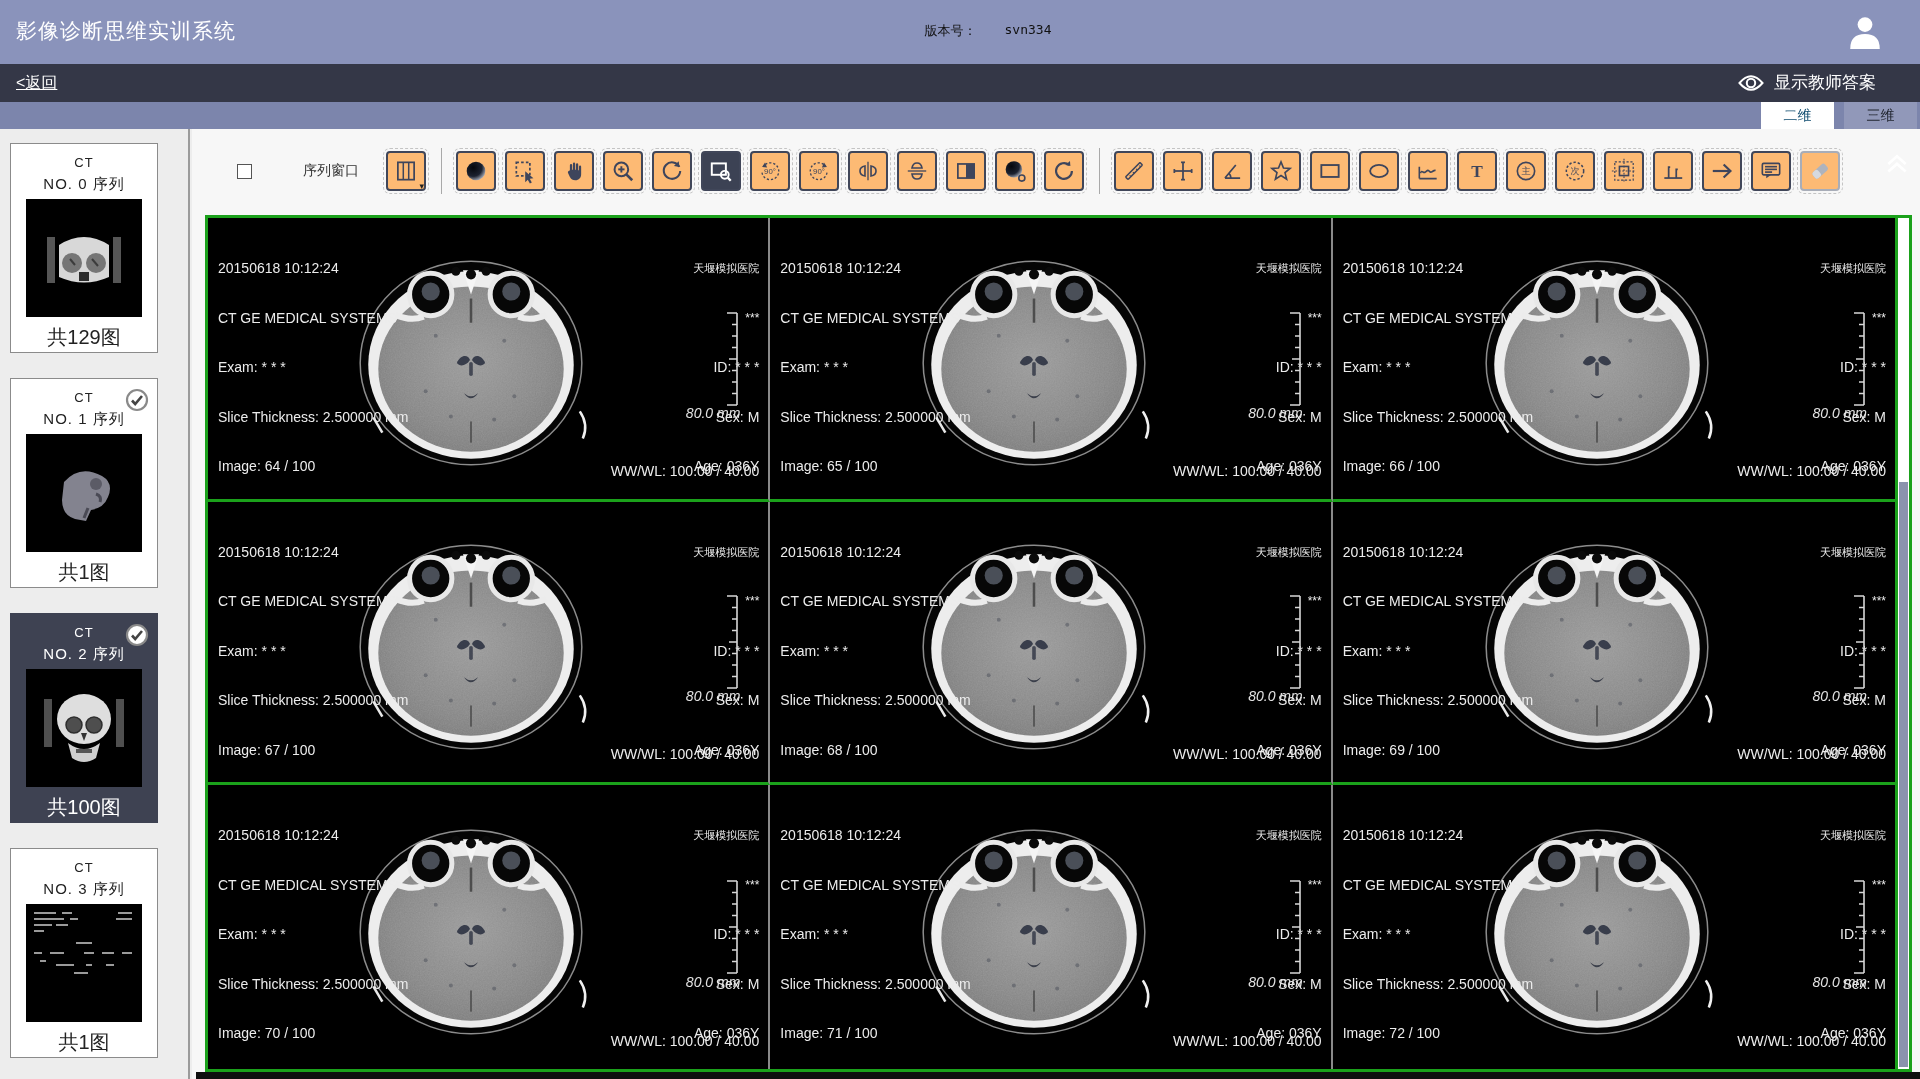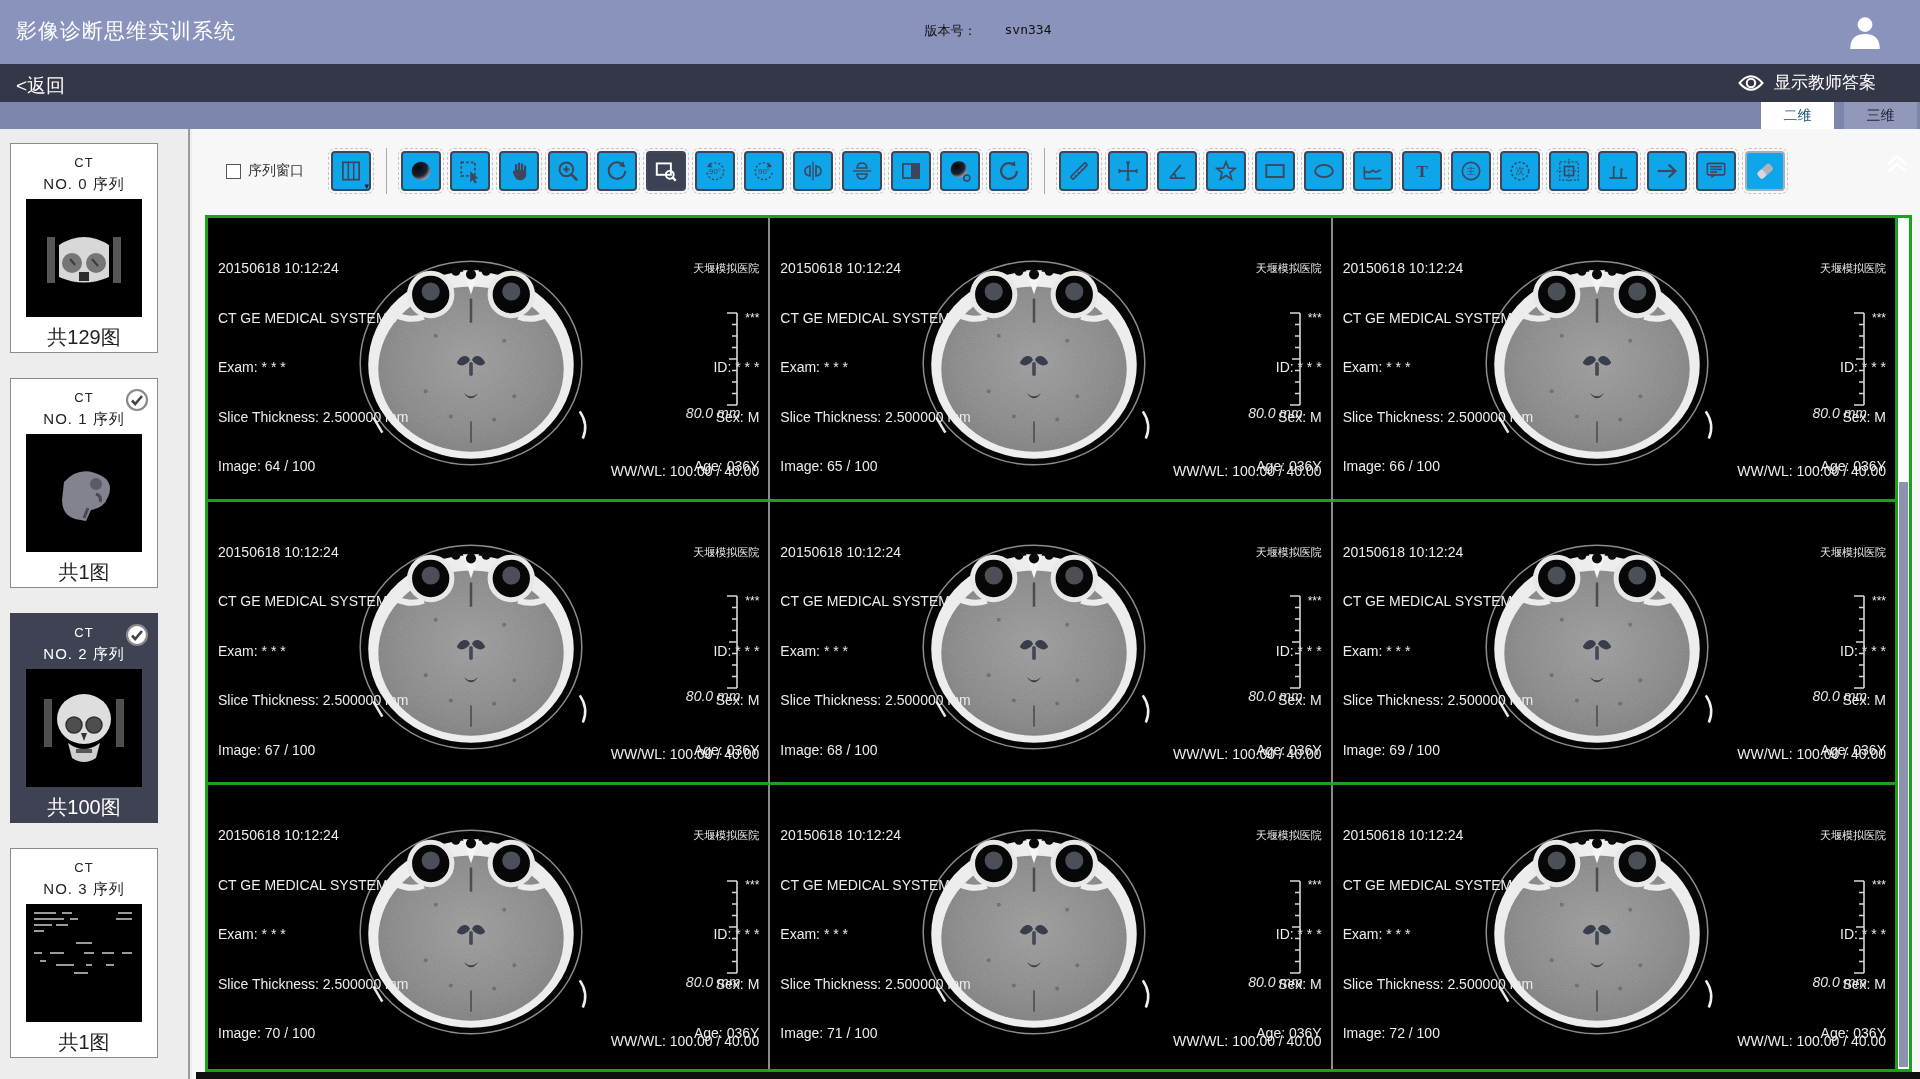--- a/index.html
+++ b/index.html
@@ -8,21 +8,21 @@
     background:#ededed;font-family:"Liberation Sans",sans-serif;
     -webkit-font-smoothing:antialiased;
   }
   
   .app-header{position:absolute;left:0;top:0;width:1920px;height:64px;background:#8a93bb;}
   .app-title{position:absolute;left:16px;top:17px;font-size:21px;color:#fff;letter-spacing:1px;}
   .version{position:absolute;left:988px;top:22px;transform:translateX(-50%);display:flex;gap:28px;
            font-size:13px;color:#111;font-family:"DejaVu Sans Mono",monospace;white-space:nowrap;}
   .user-icon{position:absolute;right:36px;top:13px;width:38px;height:38px;cursor:pointer;}
   .nav-bar{position:absolute;left:0;top:64px;width:1920px;height:38px;background:#343747;color:#fff;}
-  .back-btn{position:absolute;left:16px;top:9px;font-size:19px;color:#fff;cursor:pointer;}
+  .back-btn{position:absolute;left:16px;top:9px;font-size:16px;color:#fff;cursor:pointer;text-decoration:underline;}
   .show-answer{position:absolute;right:44px;top:7px;display:flex;align-items:center;gap:10px;
                font-size:17px;color:#fff;cursor:pointer;}
   .tab-strip{position:absolute;left:0;top:102px;width:1920px;height:27px;background:#7c85ac;}
   .tabs{position:absolute;right:3px;bottom:0;display:flex;gap:10px;}
   .tab{width:73px;height:27px;line-height:27px;text-align:center;font-size:14px;color:#20242f;cursor:pointer;}
   .tab.active{background:#ffffff;color:#0c4a6e;}
   .tab.inactive{background:rgba(255,255,255,0.16);}
   
   .sidebar{position:absolute;left:0;top:129px;width:190px;height:950px;background:#ededed;
            border-right:2px solid #9b9b9b;box-sizing:border-box;}
@@ -34,25 +34,25 @@
   .series-card .modality{margin-top:11px;font-size:13px;letter-spacing:1px;}
   .series-card .series-name{margin-top:5px;font-size:15px;letter-spacing:1px;}
   .series-card .thumb{width:116px;height:118px;background:#000;margin:5px auto 0;}
   .series-card .thumb svg{width:100%;height:100%;display:block;}
   .series-card .count{margin-top:7px;font-size:20px;}
   .series-card .check-icon{position:absolute;top:9px;right:8px;width:24px;height:24px;display:none;}
   .series-card.checked .check-icon{display:block;}
   
   .content-bg{position:absolute;left:192px;top:129px;right:0;bottom:0;background:#f7f7f7;}
   .toolbar{position:absolute;left:192px;top:148px;right:0;height:46px;display:flex;align-items:center;}
-  .chk-group{display:flex;align-items:center;margin-left:34px;}
+  .chk-group{display:flex;align-items:center;margin-left:45px;gap:44px;}
   .checkbox{width:13px;height:13px;border:1.5px solid #555;background:#fff;cursor:pointer;}
   .chk-label{margin-left:7px;font-size:14px;color:#333;}
   .layout-btn{margin-left:27px;}
-  .tool-btn{width:36px;height:36px;border:2px solid #404659;border-radius:4px;background:#0ea5e9;
+  .tool-btn{width:36px;height:36px;border:2px solid #404659;border-radius:4px;background:#fdba74;
             outline:1px dashed #c4c4c4;outline-offset:2px;margin-right:9px;flex:0 0 auto;
             display:flex;align-items:center;justify-content:center;color:#3e455c;cursor:pointer;position:relative;}
   .tool-btn svg{width:26px;height:26px;display:block;}
   .tool-btn.active{background:#3c4254;color:#fff;}
   .tool-btn.disabled{border-color:#a8adb8;color:#a8adb8;cursor:default;}
   .layout-caret{position:absolute;right:0;bottom:-2px;font-size:9px;color:#222;line-height:1;}
   .vsep{width:1px;height:46px;background:#a9a9a9;margin:0 14px 0 6px;flex:0 0 auto;}
   .tool-group{display:flex;align-items:center;}
   .collapse-ctrl{position:absolute;left:1884px;top:152px;width:26px;height:24px;cursor:pointer;}
   

